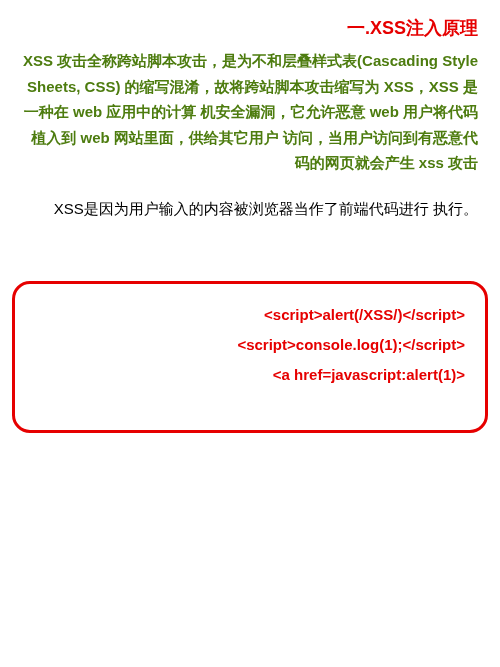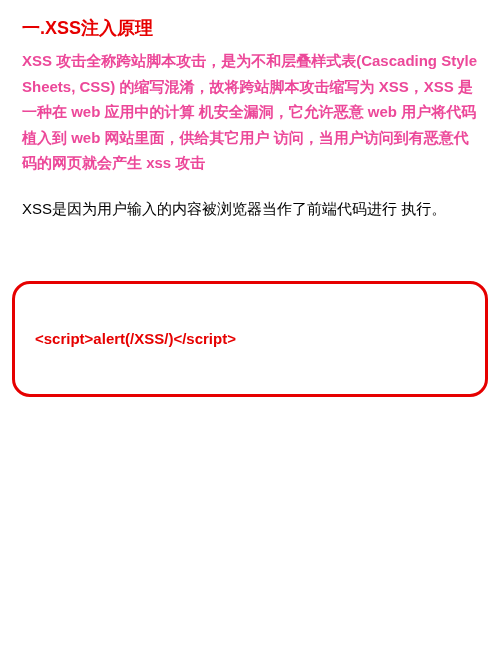--- a/index.html
+++ b/index.html
@@ -1,50 +1,51 @@
 <!DOCTYPE html>
 <html><head>
   <meta charset="utf-8">
   <style>
     * {
       margin: 0;
       padding: 0;
       box-sizing: border-box;
+      text-align: right;
     }
     body {
       width: 500px;
       height: 667px;
       background: #ffffff;
       font-family: "Microsoft YaHei", "SimHei", sans-serif;
       padding: 16px 22px;
     }
     .title {
       color: #e60000;
       font-size: 18px;
       font-weight: bold;
       margin-bottom: 8px;
     }
     .paragraph {
-      color: #ec4899;
+      color: #4d7c0f;
       font-size: 15px;
       font-weight: bold;
       line-height: 1.7;
       margin-bottom: 20px;
     }
     .summary {
       color: #000000;
       font-size: 15px;
       font-weight: normal;
       line-height: 1.7;
       margin-bottom: 60px;
     }
     .code-box {
       border: 3px solid #e60000;
       border-radius: 18px;
-      padding: 40px 20px 40px 20px;
+      padding: 16px 20px 40px 20px;
       margin-left: -10px;
       margin-right: -10px;
     }
     .code-line {
       color: #e60000;
       font-size: 15px;
       font-weight: bold;
       line-height: 2.0;
       font-family: "Microsoft YaHei", "SimHei", sans-serif;
     }
@@ -53,13 +54,15 @@
 <body>
 
 <h1 class="title">一.XSS注入原理</h1>
 
 <p class="paragraph">XSS 攻击全称跨站脚本攻击，是为不和层叠样式表(Cascading Style Sheets, CSS) 的缩写混淆，故将跨站脚本攻击缩写为 XSS，XSS 是一种在 web 应用中的计算 机安全漏洞，它允许恶意 web 用户将代码植入到 web 网站里面，供给其它用户 访问，当用户访问到有恶意代码的网页就会产生 xss 攻击</p>
 
 <p class="summary">XSS是因为用户输入的内容被浏览器当作了前端代码进行 执行。</p>
 
 <div class="code-box">
   <div class="code-line">&lt;script&gt;alert(/XSS/)&lt;/script&gt;</div>
+  <div class="code-line">&lt;script&gt;console.log(1);&lt;/script&gt;</div>
+  <div class="code-line">&lt;a href=javascript:alert(1)&gt;</div>
 </div>
 
 </body></html>

